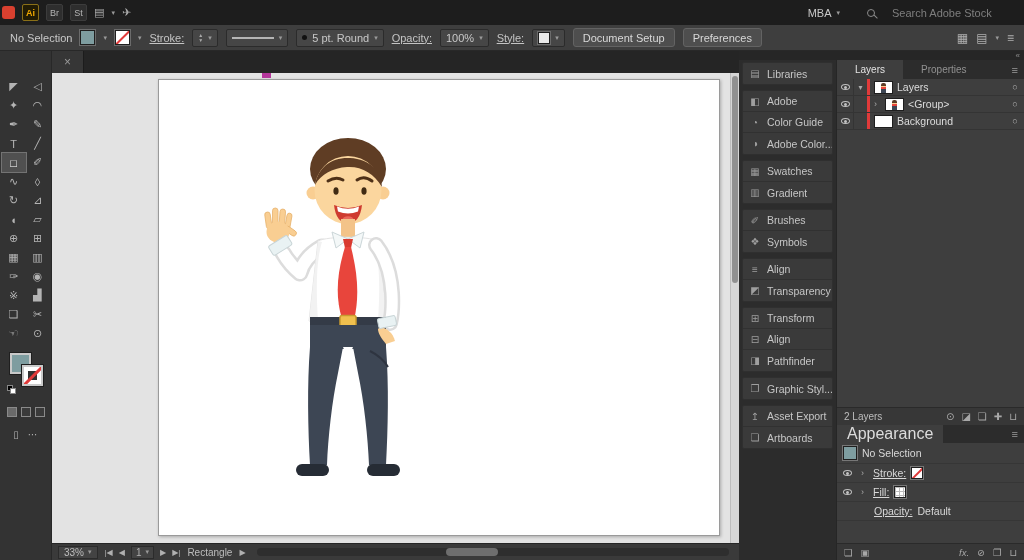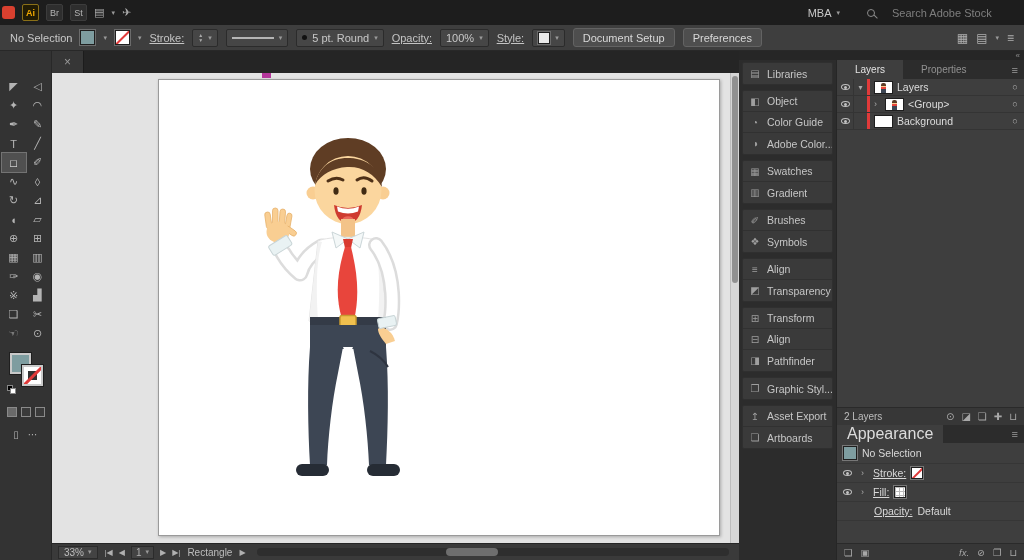--- a/index.html
+++ b/index.html
@@ -348,21 +348,21 @@
       <div class="d-strip"></div>
       <div class="dock-group">
         <div class="dock-btn">
           <span class="dock-ic">▤</span>
           <span>Libraries</span>
         </div>
       </div>
       <div class="dock-group">
         <div class="dock-btn">
           <span class="dock-ic">◧</span>
-          <span>Object</span>
+          <span>Adobe</span>
         </div>
         <div class="dock-btn">
           <span class="dock-ic">◔</span>
           <span>Color Guide</span>
         </div>
         <div class="dock-btn">
           <span class="dock-ic">◑</span>
           <span>Adobe Color...</span>
         </div>
       </div>

